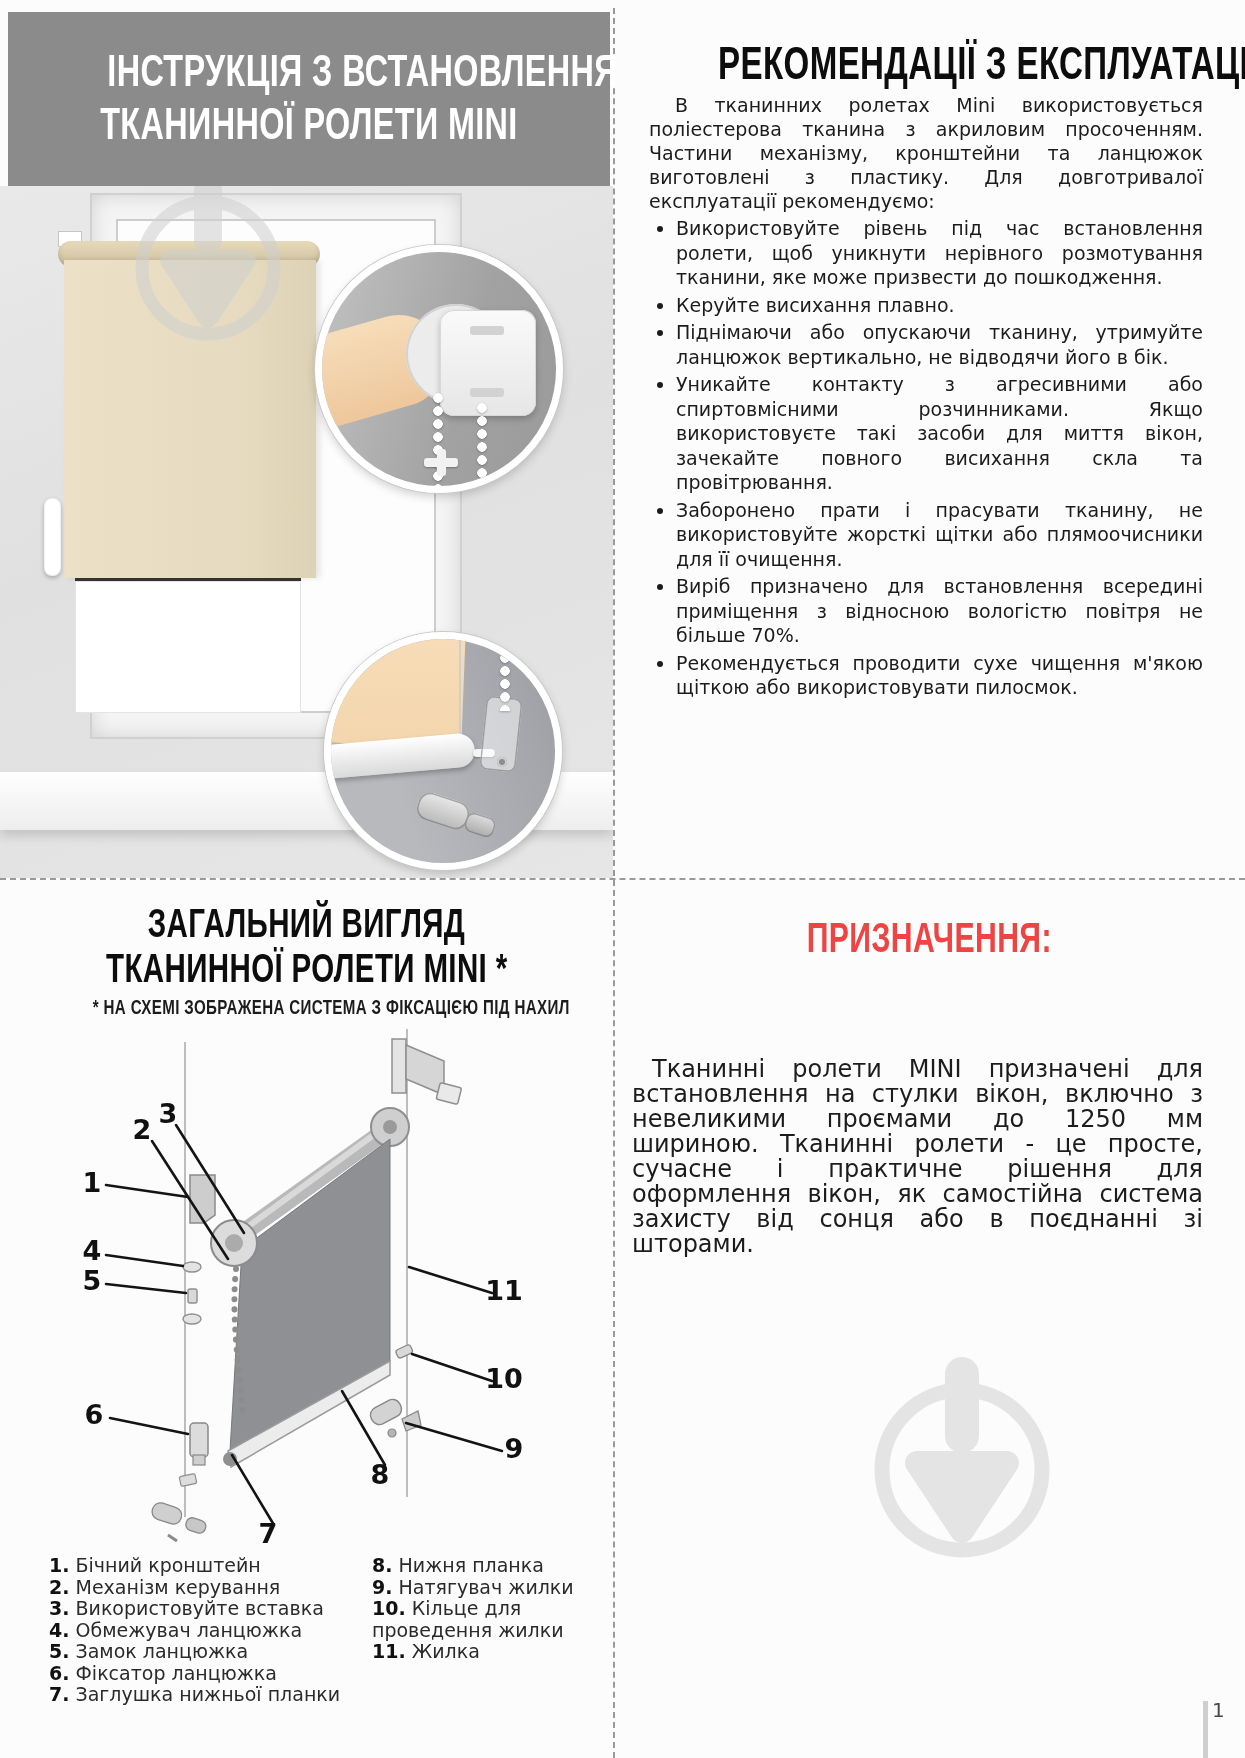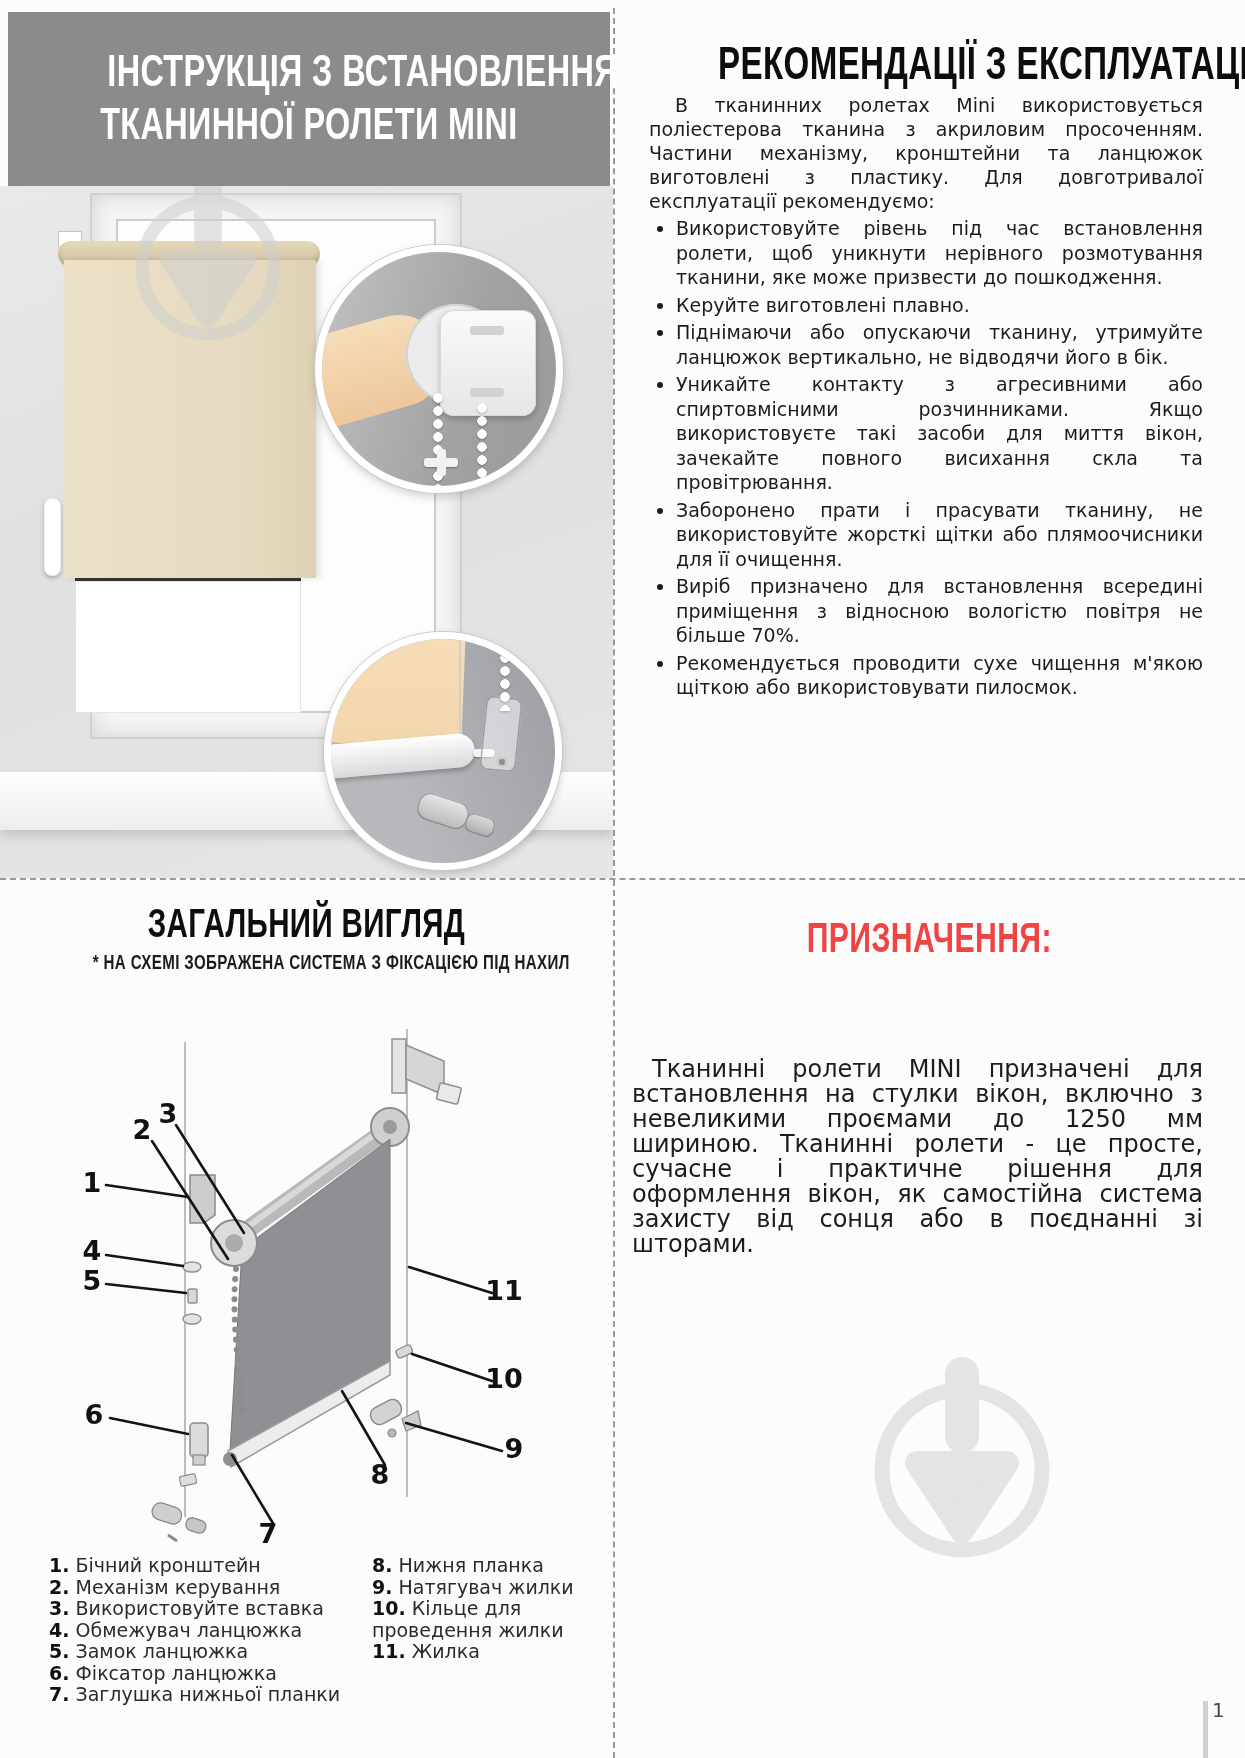--- a/index.html
+++ b/index.html
@@ -162,32 +162,33 @@
     </div>
   </section>
 
   <section class="q-tr">
     <div class="titles">
       <div class="hline"><span class="cond">РЕКОМЕНДАЦІЇ З ЕКСПЛУАТАЦІЇ</span></div>
     </div>
     <p class="intro">В тканинних ролетах Mini використовується поліестерова тканина з акриловим просоченням. Частини механізму, кронштейни та ланцюжок виготовлені з пластику. Для довготривалої експлуатації рекомендуємо:</p>
     <ul>
       <li>Використовуйте рівень під час встановлення ролети, щоб уникнути нерівного розмотування тканини, яке може призвести до пошкодження.</li>
-      <li>Керуйте виготовлені плавно.</li>
+      <li>Керуйте висихання плавно.</li>
       <li>Піднімаючи або опускаючи тканину, утримуйте ланцюжок вертикально, не відводячи його в бік.</li>
       <li>Уникайте контакту з агресивними або спиртовмісними розчинниками. Якщо використовуєте такі засоби для миття вікон, зачекайте повного висихання скла та провітрювання.</li>
       <li>Заборонено прати і прасувати тканину, не використовуйте жорсткі щітки або плямоочисники для її очищення.</li>
       <li>Виріб призначено для встановлення всередині приміщення з відносною вологістю повітря не більше 70%.</li>
       <li>Рекомендується проводити сухе чищення м'якою щіткою або використовувати пилосмок.</li>
     </ul>
   </section>
 
   <section class="q-bl">
     <div class="titles">
       <div class="hline"><span class="cond">ЗАГАЛЬНИЙ ВИГЛЯД</span></div>
+      <div class="hline"><span class="cond">ТКАНИННОЇ РОЛЕТИ MINI *</span></div>
     </div>
     <div class="subtitle"><span class="cond">* НА СХЕМІ ЗОБРАЖЕНА СИСТЕМА З ФІКСАЦІЄЮ ПІД НАХИЛ</span></div>
 
     <svg class="diagram" width="520" height="520" viewBox="0 0 520 520">
 
       <line x1="145" y1="15" x2="145" y2="490" stroke="#adadad" stroke-width="1.6"></line>
       <line x1="367" y1="2" x2="367" y2="470" stroke="#adadad" stroke-width="1.6"></line>
 
       <g>
         <rect x="352" y="12" width="14" height="54" fill="#e4e4e4" stroke="#8f8f8f" stroke-width="1.5"></rect>

